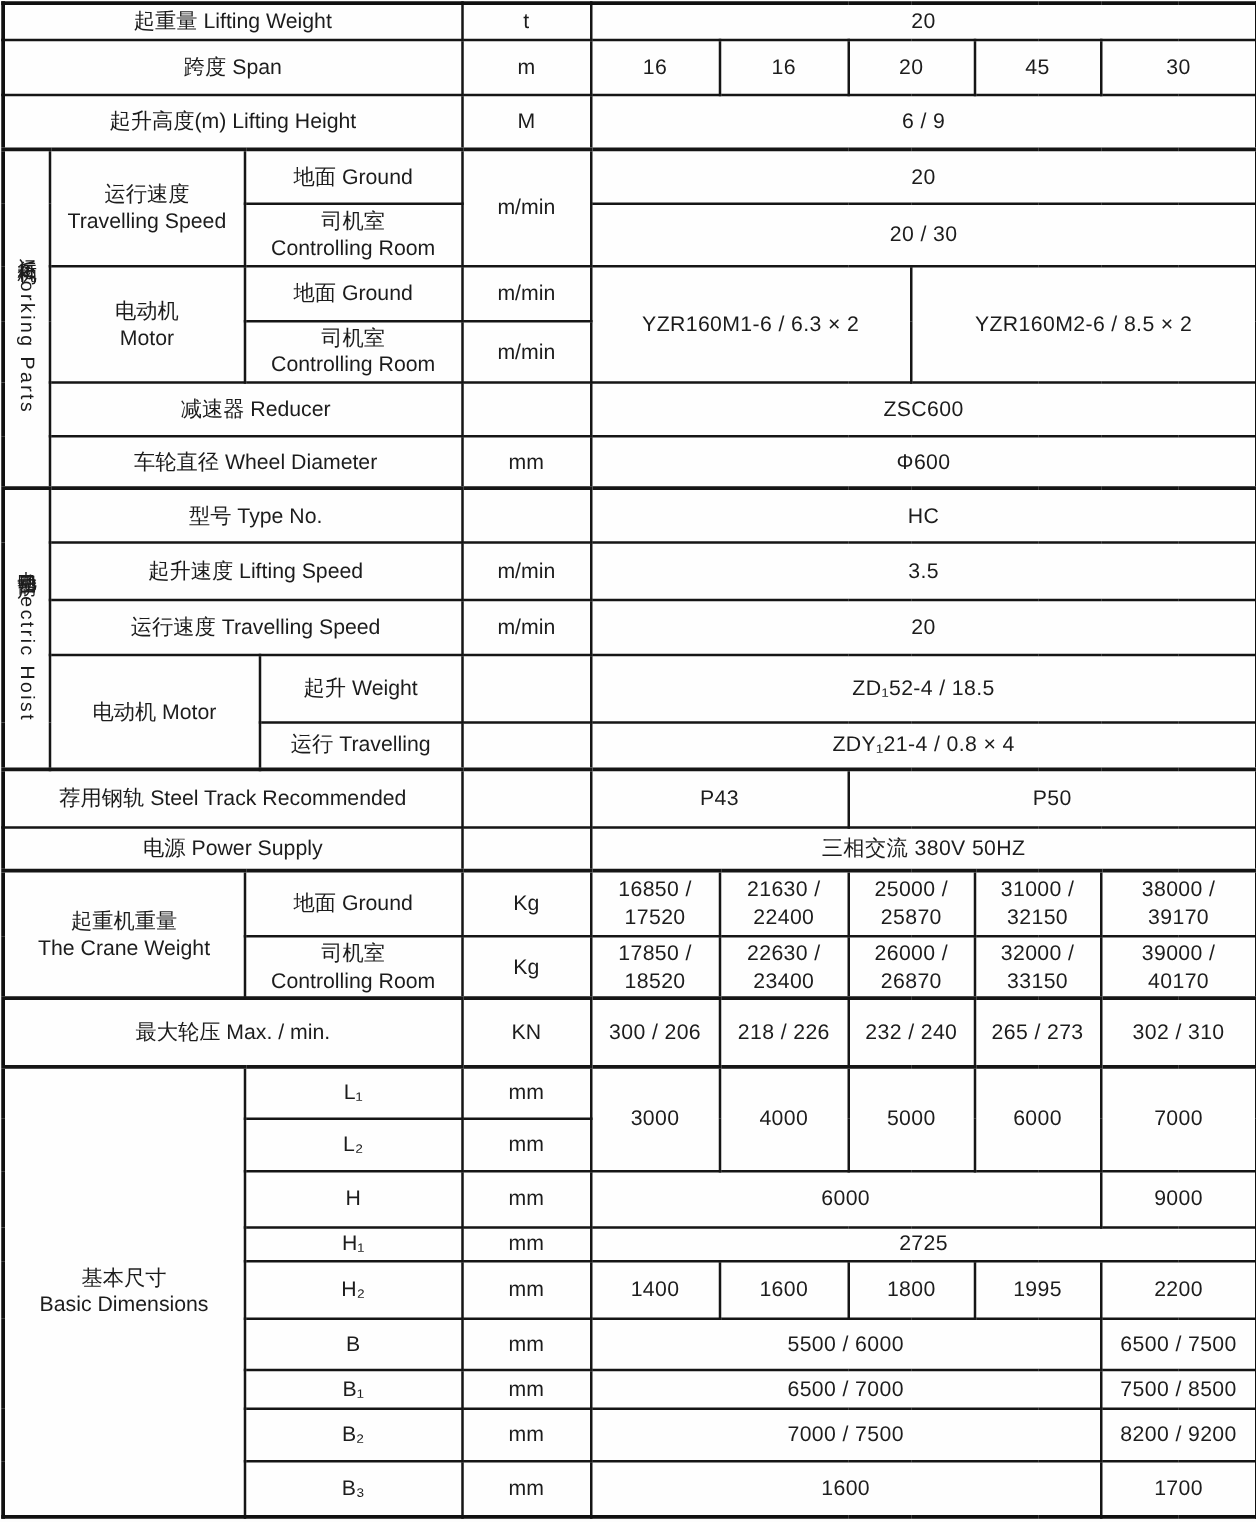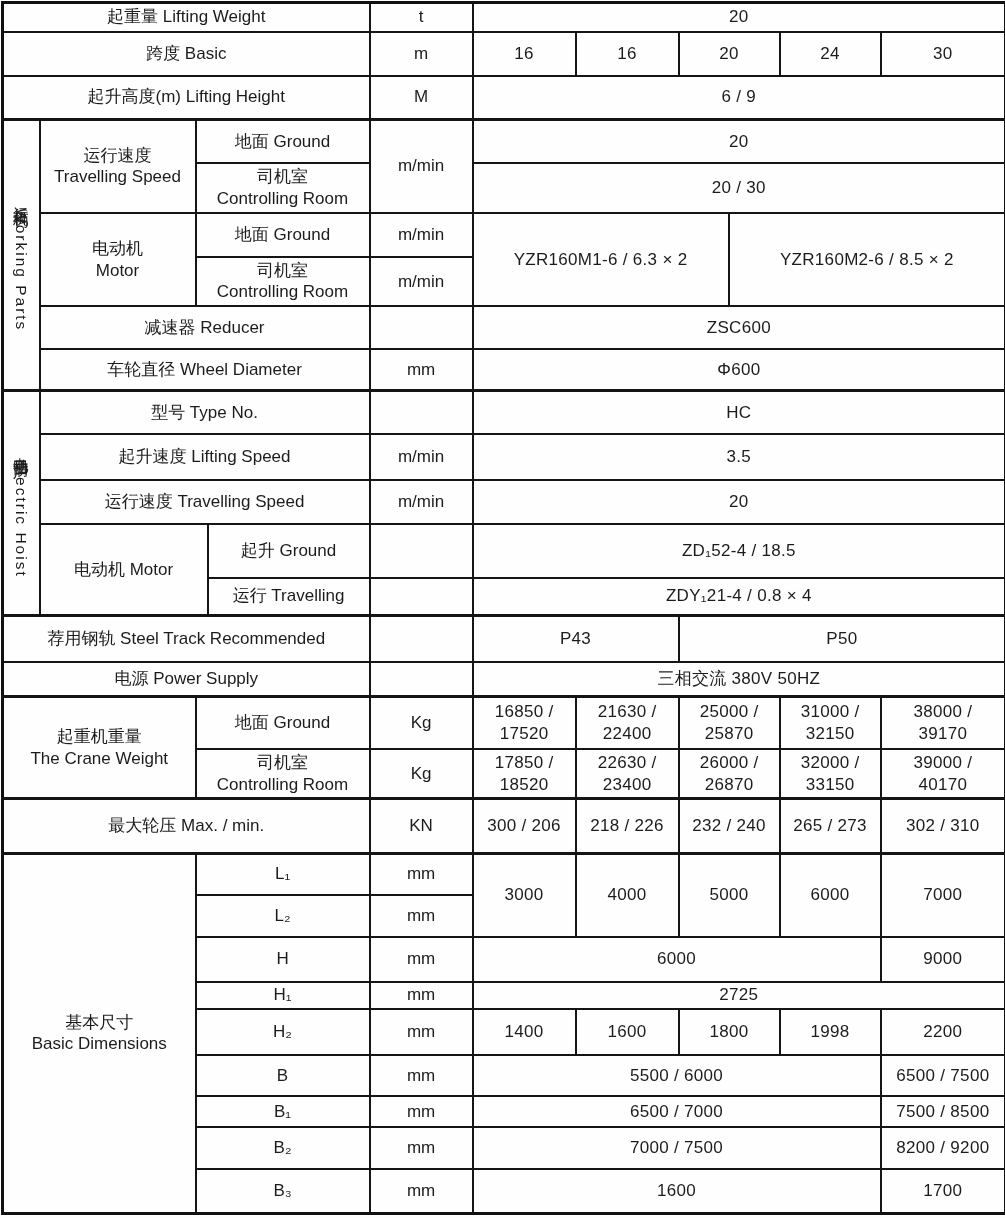--- a/index.html
+++ b/index.html
@@ -75,26 +75,26 @@
   </colgroup>
 
   <tbody>
         <tr style="height:28px">
     <td colspan="4" class="lbl">起重量 Lifting Weight</td>
     <td class="unit">t</td>
     <td colspan="10" class="val">20</td>
   </tr>
 
   <tr style="height:42px">
-    <td colspan="4" class="lbl">跨度 Basic</td>
+    <td colspan="4" class="lbl">跨度 Span</td>
     <td class="unit">m</td>
     <td colspan="2" class="val">16</td>
     <td colspan="2" class="val">16</td>
     <td colspan="2" class="val">20</td>
-    <td colspan="2" class="val">24</td>
+    <td colspan="2" class="val">45</td>
     <td colspan="2" class="val">30</td>
   </tr>
 
   <tr style="height:42px">
     <td colspan="4" class="lbl">起升高度(m) Lifting Height</td>
     <td class="unit">M</td>
     <td colspan="10" class="val">6 / 9</td>
   </tr>
 
   <tr style="height:42px" class="sec">
@@ -157,21 +157,21 @@
   </tr>
 
   <tr style="height:43px">
     <td colspan="3" class="lbl">运行速度 Travelling Speed</td>
     <td class="unit">m/min</td>
     <td colspan="10" class="val">20</td>
   </tr>
 
   <tr style="height:51px">
     <td colspan="2" rowspan="2" class="lbl">电动机 Motor</td>
-    <td class="lbl">起升 Ground</td>
+    <td class="lbl">起升 Weight</td>
     <td class="unit"></td>
     <td colspan="10" class="val">ZD₁52-4 / 18.5</td>
   </tr>
 
   <tr style="height:36px">
     <td class="lbl">运行 Travelling</td>
     <td class="unit"></td>
     <td colspan="10" class="val">ZDY₁21-4 / 0.8 × 4</td>
   </tr>
 
@@ -260,21 +260,21 @@
     <td class="unit">mm</td>
     <td colspan="10" class="val">2725</td>
   </tr>
 
   <tr style="height:44px">
     <td colspan="2" class="lbl">H₂</td>
     <td class="unit">mm</td>
     <td colspan="2" class="val">1400</td>
     <td colspan="2" class="val">1600</td>
     <td colspan="2" class="val">1800</td>
-    <td colspan="2" class="val">1998</td>
+    <td colspan="2" class="val">1995</td>
     <td colspan="2" class="val">2200</td>
   </tr>
 
   <tr style="height:40px">
     <td colspan="2" class="lbl">B</td>
     <td class="unit">mm</td>
     <td colspan="8" class="val">5500 / 6000</td>
     <td colspan="2" class="val">6500 / 7500</td>
   </tr>
 

